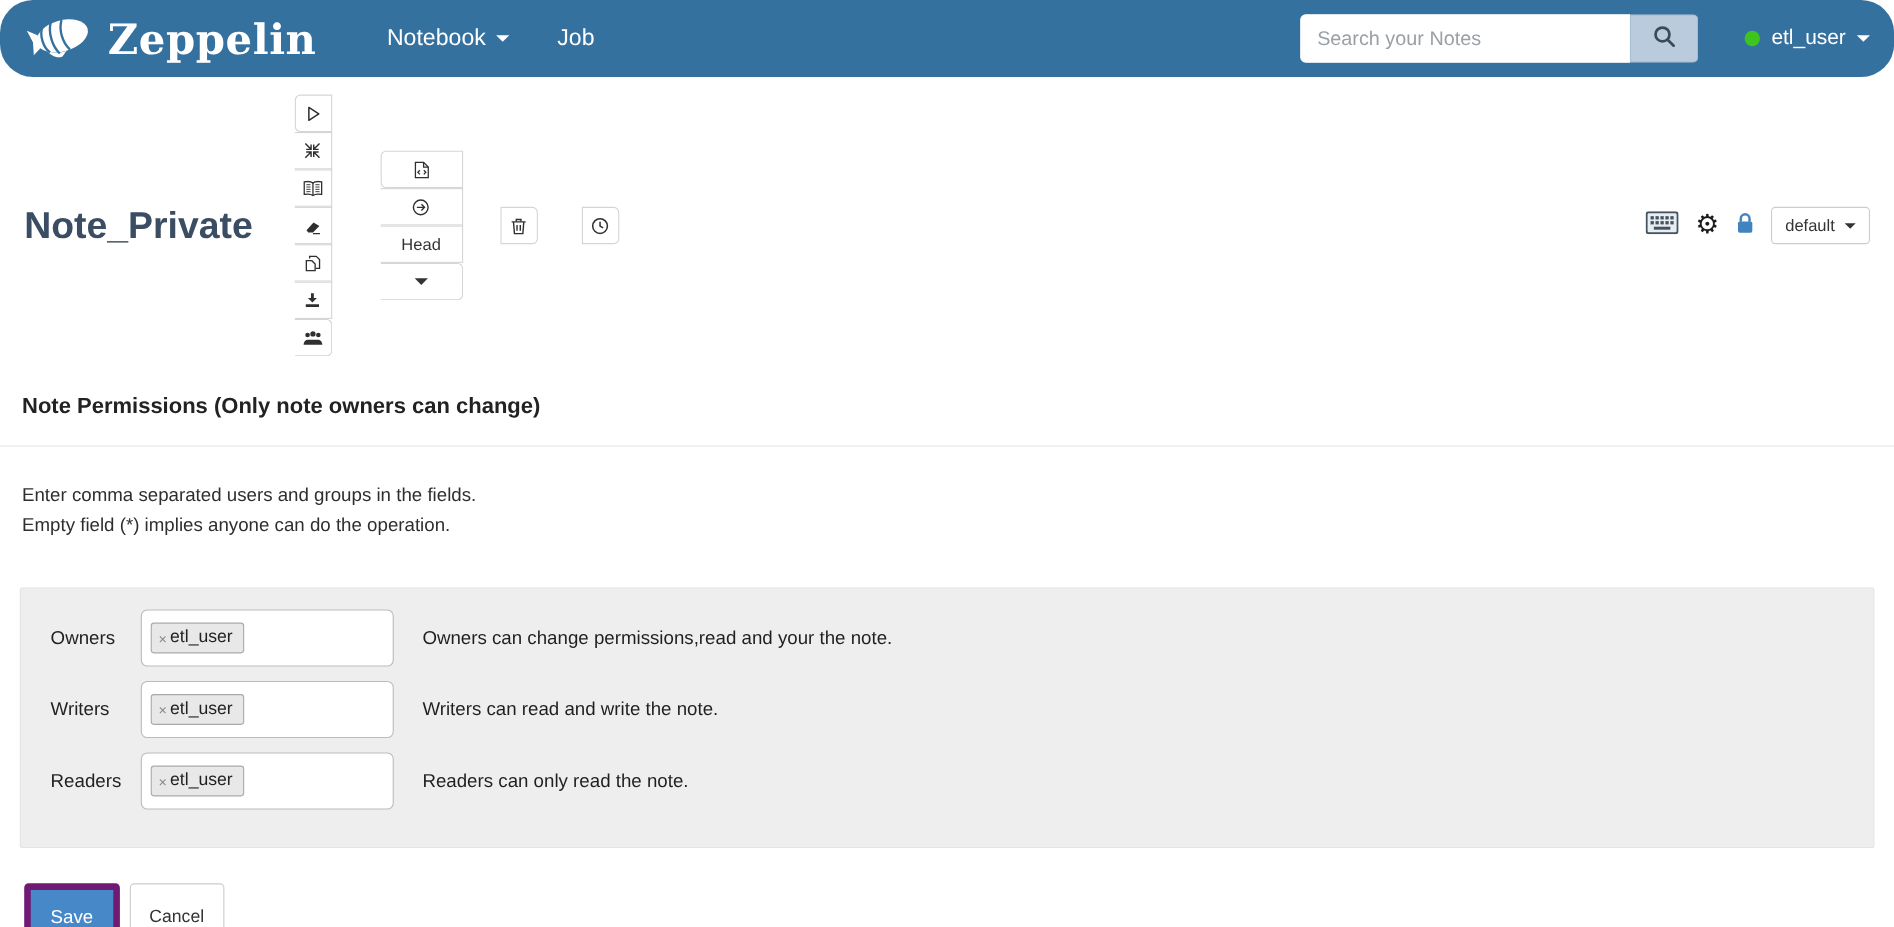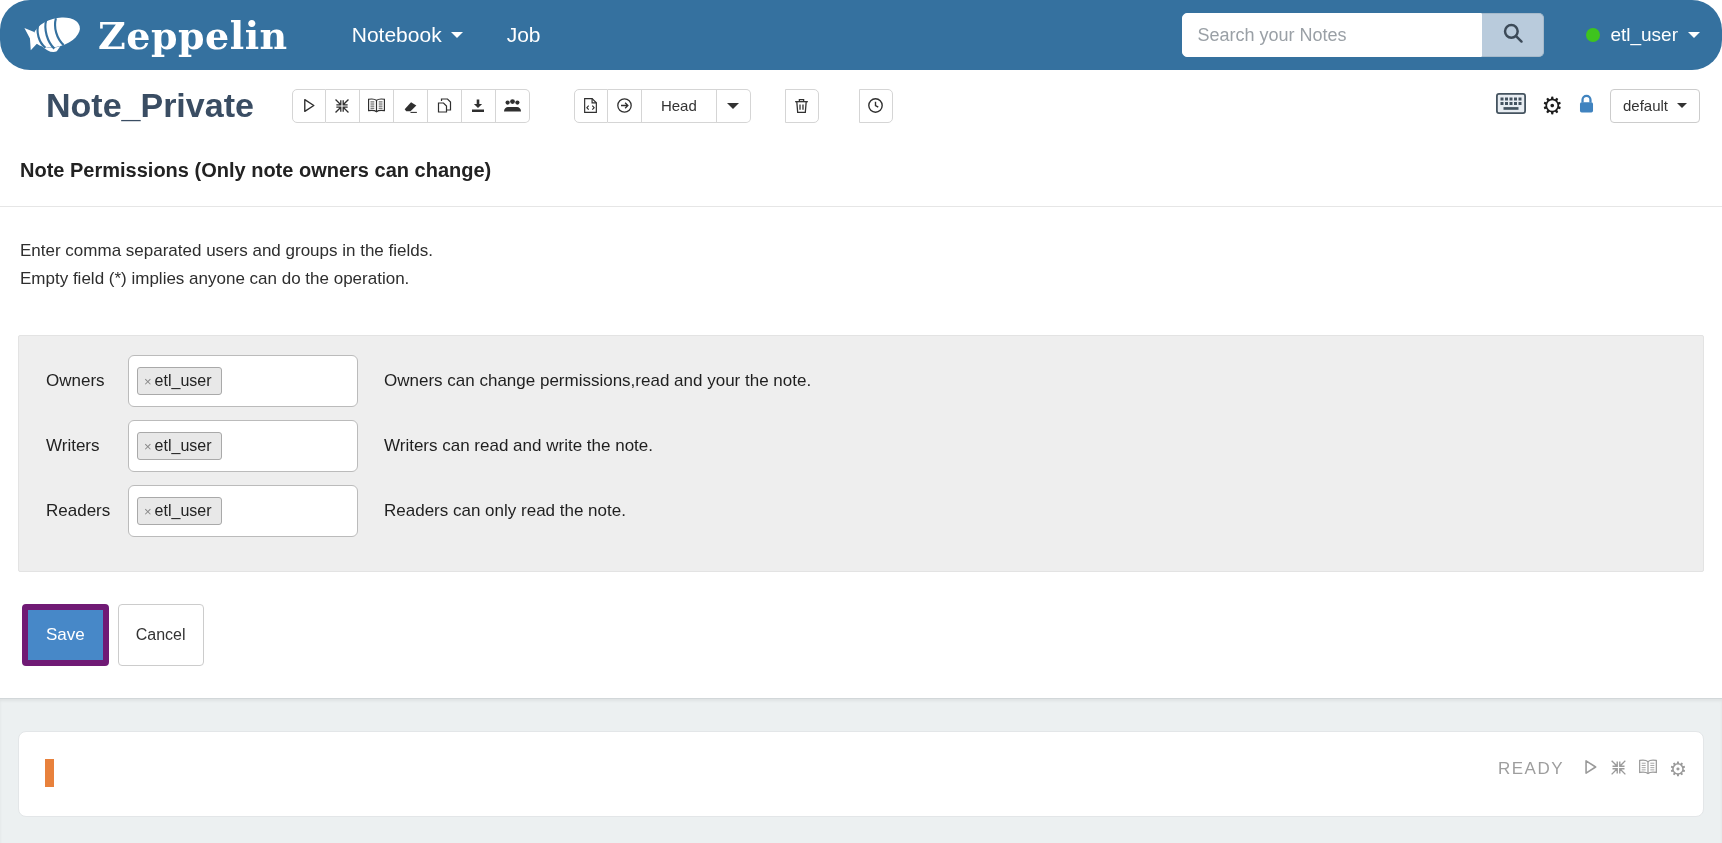--- a/index.html
+++ b/index.html
@@ -14,23 +14,23 @@
   .caret { display:inline-block; width:0; height:0; border-left:6px solid transparent; border-right:6px solid transparent; border-top:6px solid currentColor; }
   .nav-spacer { flex:1; }
   .searchbox { display:flex; height:44px; margin-right:42px; }
   .searchbox input { width:300px; height:44px; border:1px solid #fff; border-radius:5px 0 0 5px; padding:0 14px; font-size:18px; color:#333; outline:none; }
   .searchbox input::placeholder { color:#9aa0a6; }
   .search-btn { width:62px; height:44px; background:#b9cbdc; border:1px solid #a6bacb; border-left:none; border-radius:0 5px 5px 0; display:flex; align-items:center; justify-content:center; cursor:pointer; }
   .userbox { display:flex; align-items:center; gap:10px; color:#fff; font-size:19px; cursor:pointer; }
   .status-dot { width:14px; height:14px; border-radius:50%; background:#3ec41e; }
 
   
-  .note-header { display:flex; align-items:center; padding:16px 22px 14px 22px;margin-left:24px; }
+  .note-header { display:flex; align-items:center; padding:16px 22px 14px 22px; }
   .note-title { font-size:34px; font-weight:bold; color:#3a4d63; margin-right:38px; }
-  .btn-group { display:flex; }
+  .btn-group { display:flex;flex-direction:column; }
   .tbtn { height:34px; min-width:34px; background:#fff; border:1px solid #d5d5d5; display:flex; align-items:center; justify-content:center; color:#2f2f2f; cursor:pointer; padding:0 7px; }
   .tbtn + .tbtn { border-left:none; }
   .btn-group .tbtn:first-child { border-radius:5px 0 0 5px; }
   .btn-group .tbtn:last-child { border-radius:0 5px 5px 0; }
   .tbtn.single { border-radius:5px; }
   .tbtn svg { display:block; }
   .g2 { margin-left:44px; } .g3 { margin-left:34px; } .g4 { margin-left:40px; }
   .head-label { font-size:15px; color:#333; padding:0 12px; }
   .hdr-right { margin-left:auto; display:flex; align-items:center; gap:15px; }
   .hdr-icon { display:flex; align-items:center; cursor:pointer; }

